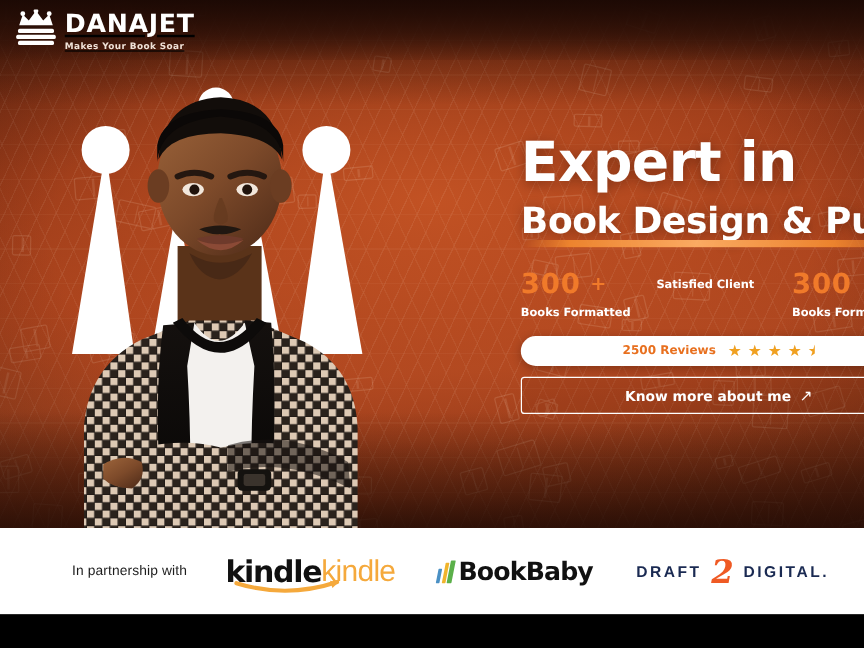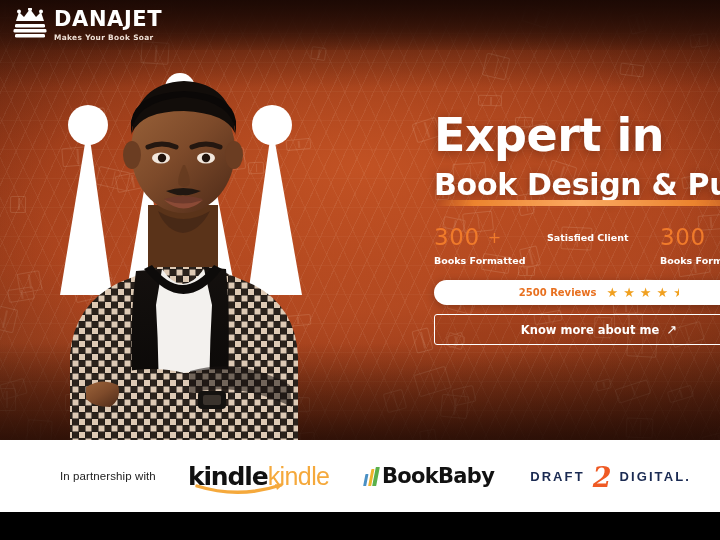--- a/index.html
+++ b/index.html
@@ -47,21 +47,21 @@
 
   
   .header {
     position:absolute; left:0; top:0; width:720px; height:50px; z-index:40;
     display:flex; align-items:center;
   }
   .header-bg {
     position:absolute; inset:0;
     background:linear-gradient(to bottom, rgba(28,9,4,.92) 0%, rgba(45,16,7,.72) 55%, rgba(70,26,11,.18) 100%);
   }
-  .logo { position:relative; display:flex; align-items:flex-start; margin-left:10px; z-index:2; }
+  .logo { position:relative; display:flex; align-items:flex-end; margin-left:10px; z-index:2;text-decoration:underline; }
   .logo-mark { position:relative; width:40px; height:34px; margin-right:4px; }
   .logo-text-wrap { position:relative; top:1px; }
   .logo-name {
     color:#fff; font-size:21px; font-weight:bold; letter-spacing:.6px;
     font-family:"DejaVu Sans", sans-serif; line-height:1;
   }
   .logo-tag {
     color:#f0e2d8; font-size:7.4px; font-weight:bold; letter-spacing:.35px;
     font-family:"DejaVu Sans", sans-serif; margin-top:3px;
   }
@@ -101,21 +101,21 @@
   }
   .h-underline {
     position:absolute; left:2px; top:31px; width:322px; height:6px;
     background:linear-gradient(to right, rgba(243,140,58,0) 0%, #f0872f 12%, #ffb066 45%, #f0872f 80%, rgba(243,140,58,.2) 100%);
     border-radius:3px; filter:blur(.5px); opacity:.95;
   }
 
   .stats { display:flex; margin-top:26px; gap:0; white-space:nowrap; }
   .stat { width:113px; flex:0 0 auto; }
   .stat-num {
-    color:#f07a2a; font-size:23px; font-weight:normal; line-height:1;
+    color:#f07a2a; font-size:23px; font-weight:bold; line-height:1;
     font-family:"DejaVu Sans", sans-serif; letter-spacing:.6px;
   }
   .stat-num .plus { font-size:16px; margin-left:8px; position:relative; top:-2px; }
   .stat-label {
     color:#fff; font-size:9.5px; font-weight:bold; margin-top:6px;
     font-family:"DejaVu Sans", sans-serif;
   }
 
   .reviews {
     margin-top:14px; width:330px; height:25px; background:#fff; border-radius:13px;

